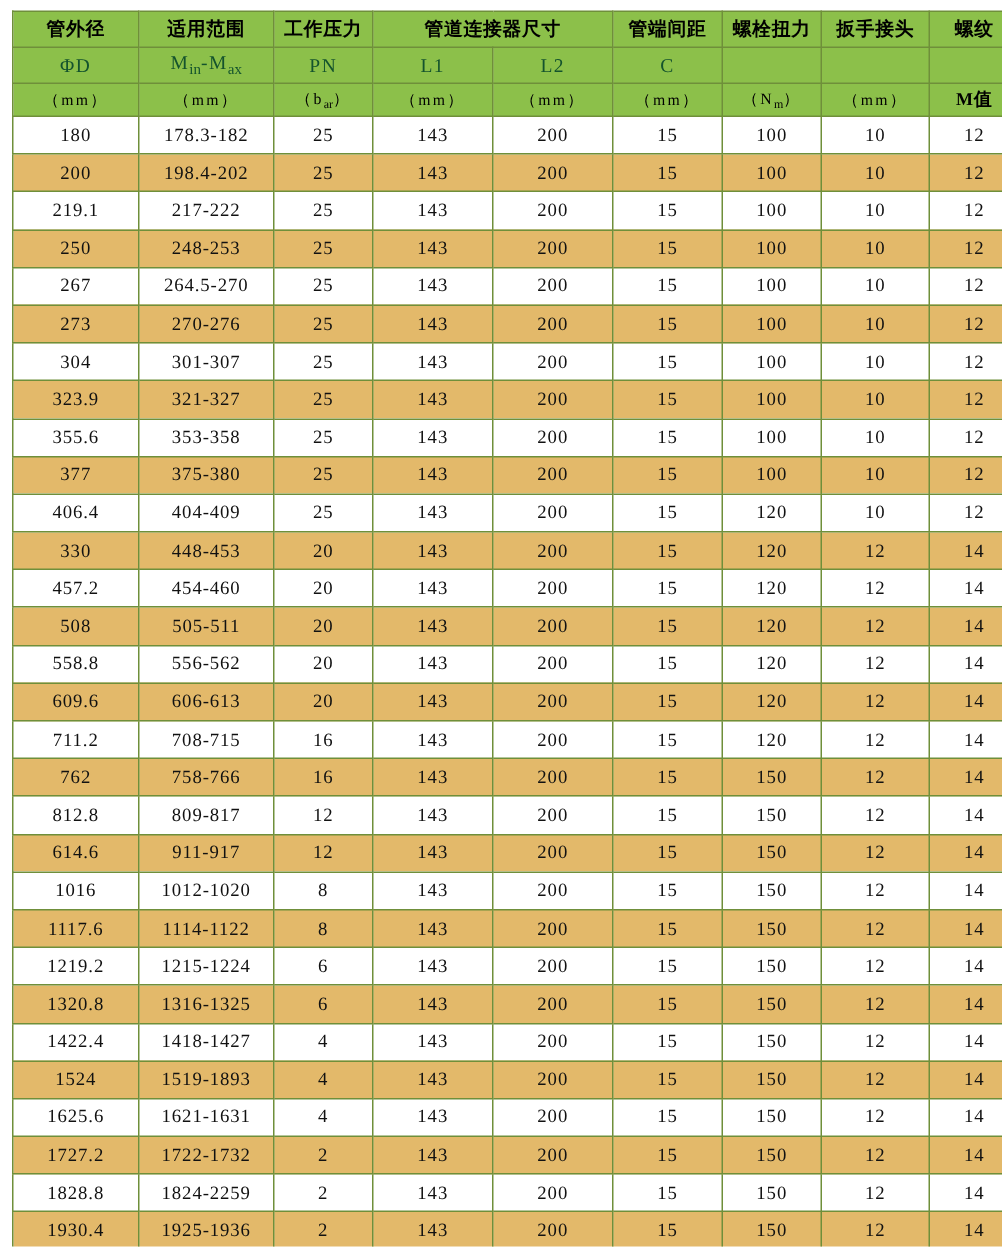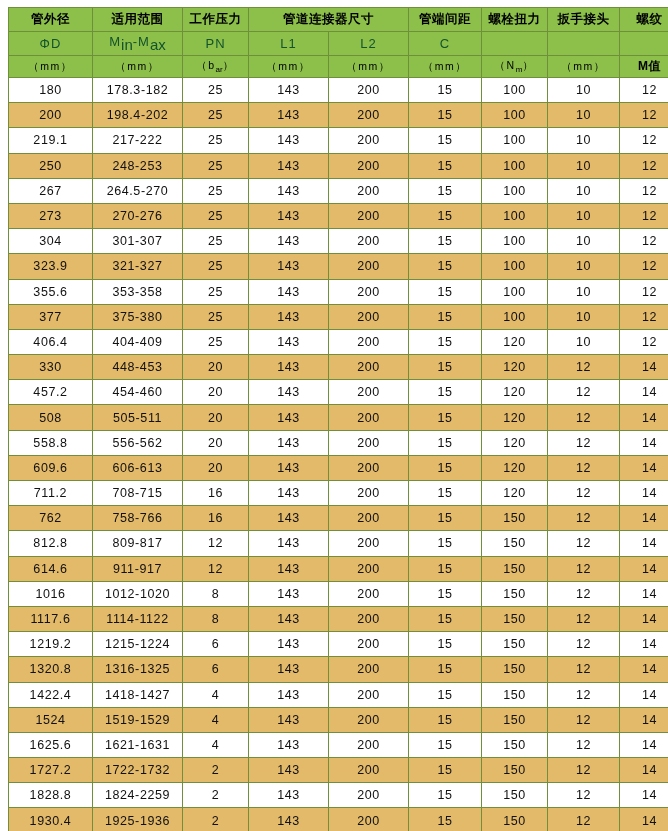--- a/index.html
+++ b/index.html
@@ -13,20 +13,21 @@
     font-family: "Liberation Sans", sans-serif;
     color: #000;
     overflow: hidden;
   }
   .sheet {
     width: 656px;
     height: 831px;
     position: relative;
     box-sizing: border-box;
     padding: 7px 8px 0 8px;
+    font-family: Liberation Serif, serif;
   }
   table.spec {
     border-collapse: collapse;
     width: 652px;
     table-layout: fixed;
   }
   table.spec td, table.spec th {
     border: 1px solid #6f8f3a;
     text-align: center;
     vertical-align: middle;
@@ -43,21 +44,21 @@
     letter-spacing: 0.5px;
   }
   tr.h2 td {
     background: #8cc04a;
     height: 23px;
     font-size: 13px;
     color: #14532d;
     letter-spacing: 1px;
   }
   tr.h2 td .sub {
-    font-size: 15px;
+    font-size: 10px;
     vertical-align: sub;
     letter-spacing: 0;
     text-align: center;
   }
   tr.h3 td {
     background: #8cc04a;
     height: 21px;
     font-size: 10.5px;
     color: #000;
     letter-spacing: 1.5px;
@@ -417,21 +418,21 @@
           <td>4</td>
           <td>143</td>
           <td>200</td>
           <td>15</td>
           <td>150</td>
           <td>12</td>
           <td>14</td>
         </tr>
         <tr class="row alt">
           <td>1524</td>
-          <td>1519-1529</td>
+          <td>1519-1893</td>
           <td>4</td>
           <td>143</td>
           <td>200</td>
           <td>15</td>
           <td>150</td>
           <td>12</td>
           <td>14</td>
         </tr>
         <tr class="row plain">
           <td>1625.6</td>

